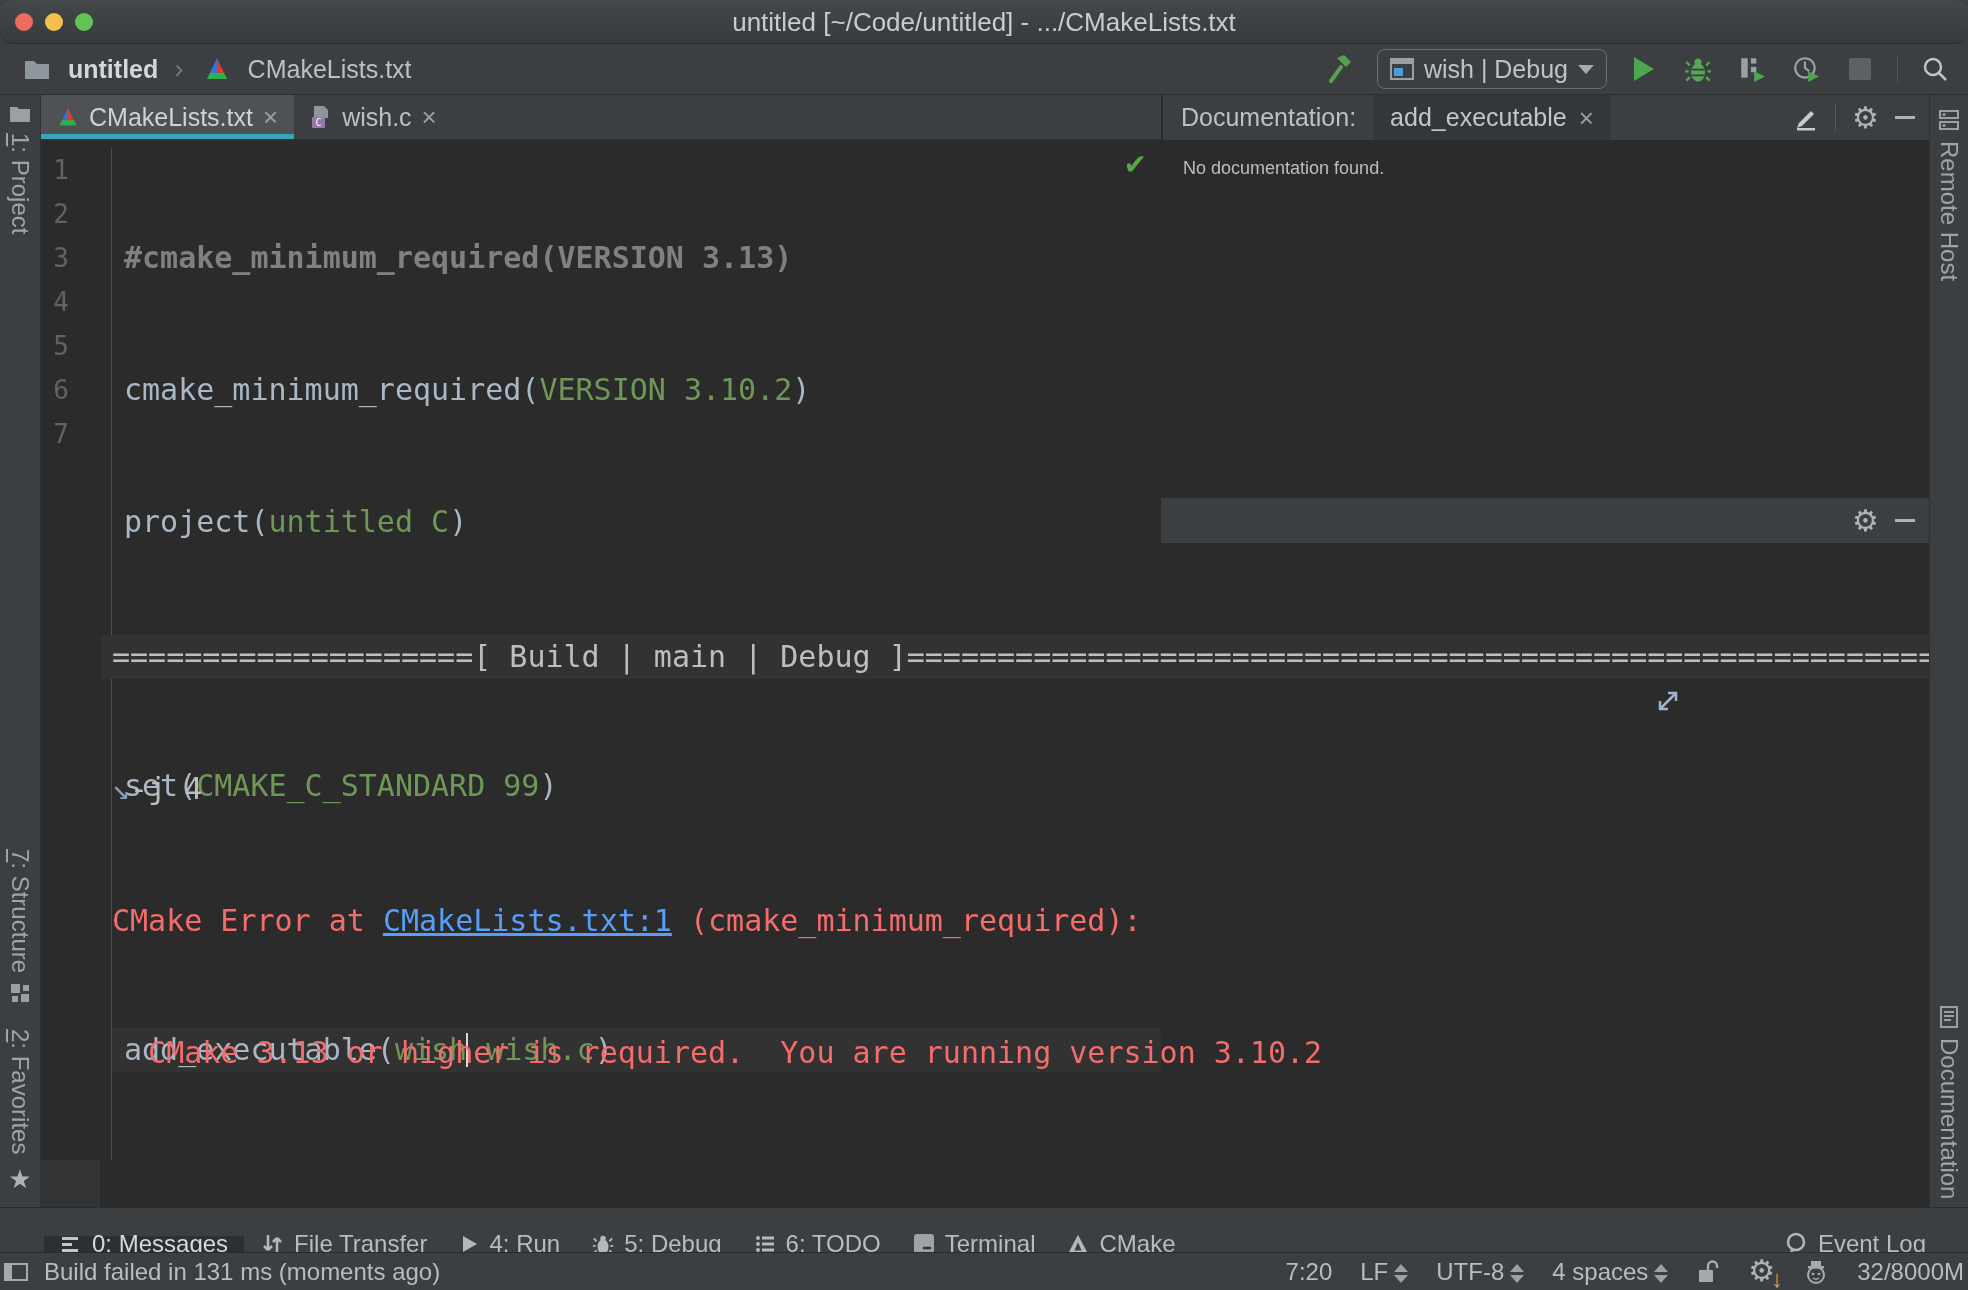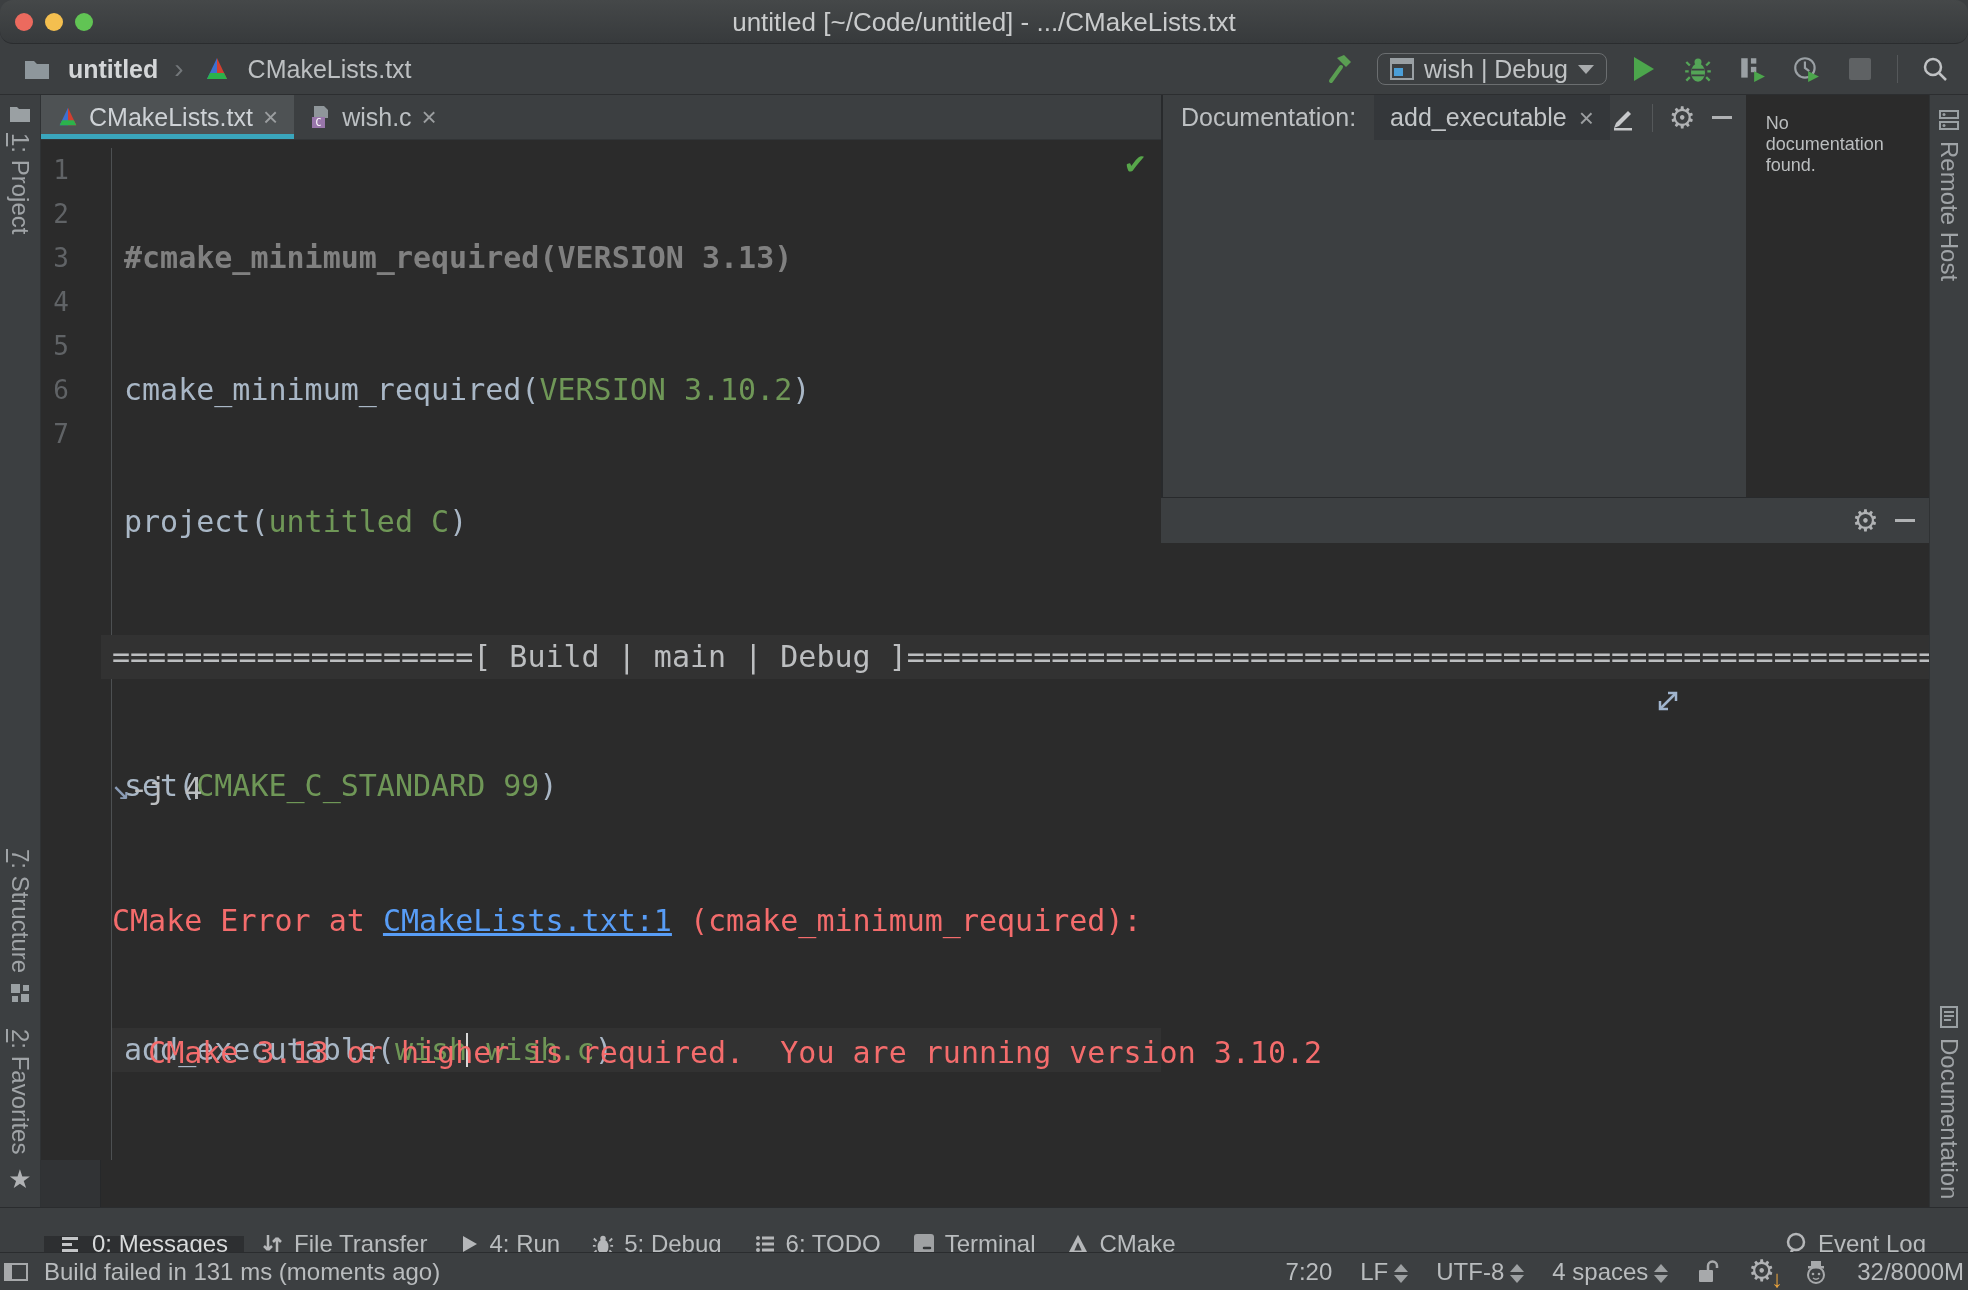--- a/index.html
+++ b/index.html
@@ -19,21 +19,21 @@
                text-align:center; font-size:26px; color:#c9cbcc; }
 
   
   .toolbar { height:51px; flex:0 0 51px; display:flex; align-items:center;
              padding:0 16px 0 20px; background:#3c3f41; border-bottom:1px solid #2c2e30; }
   .crumbs { display:flex; align-items:center; gap:14px; font-size:25px; }
   .crumb-project { font-weight:bold; color:#d4d6d8; }
   .crumb-sep { color:#73777a; font-size:28px; padding:0 2px; }
   .crumb-file { color:#bdc0c2; }
   .toolbar-right { margin-left:auto; display:flex; align-items:center; gap:20px; }
-  .cfg-box { height:32px; border:1px solid #6b6e70; border-radius:8px; display:flex;
+  .cfg-box { height:40px; border:1px solid #6b6e70; border-radius:8px; display:flex;
              align-items:center; gap:10px; padding:0 12px; font-size:25px; color:#c0c3c5;justify-content:center; }
   .dd-arrow { width:0; height:0; border-left:8px solid transparent; border-right:8px solid transparent;
               border-top:9px solid #a8abad; }
   .tb-sep { width:1px; height:28px; background:#55585a; }
   .icon-btn { display:flex; align-items:center; justify-content:center; width:34px; height:34px; }
   .play-tri { width:0; height:0; border-top:12px solid transparent; border-bottom:12px solid transparent;
               border-left:20px solid #4ca64c; }
   .stop-sq { width:22px; height:22px; background:#5f6264; border-radius:2px; }
 
   
@@ -67,21 +67,21 @@
           white-space:pre; overflow:hidden; }
   .cl { height:44px; padding-left:12px; }
   .cl.current { background:#323232; }
   .tok-comment { color:#808080;font-weight:bold; }
   .tok-arg { color:#6f9757; }
   .caret { display:inline-block; width:2px; height:34px; background:#d8d8d8;
            vertical-align:middle; margin:0 0 4px -1px; }
   .insp-check { position:absolute; top:8px; right:14px; color:#57a64a; font-size:28px; }
 
   
-  .doc-pane { flex:0 0 768px; display:flex; flex-direction:row; border-left:2px solid #282a2c; }
+  .doc-pane { flex:0 0 768px; display:flex; flex-direction:column; border-left:2px solid #282a2c; }
   .doc-header { height:45px; flex:0 0 45px; background:#3c3f41; display:flex; align-items:center;
                 font-size:25px; }
   .doc-label { padding:0 18px; color:#bdc0c2; }
   .panel-tab { height:45px; display:flex; align-items:center; gap:12px; padding:0 16px;
                background:#34373a; color:#c3c6c8; }
   .doc-actions { margin-left:auto; display:flex; align-items:center; gap:16px; padding-right:14px; }
   .minus-bar { width:20px; height:3px; background:#b0b2b4; }
   .gear { color:#b0b2b4; font-size:30px; line-height:1; }
   .doc-body { flex:1 1 auto; background:#2b2b2b; padding:18px 20px; font-size:18px; color:#bbbebf; }
 

